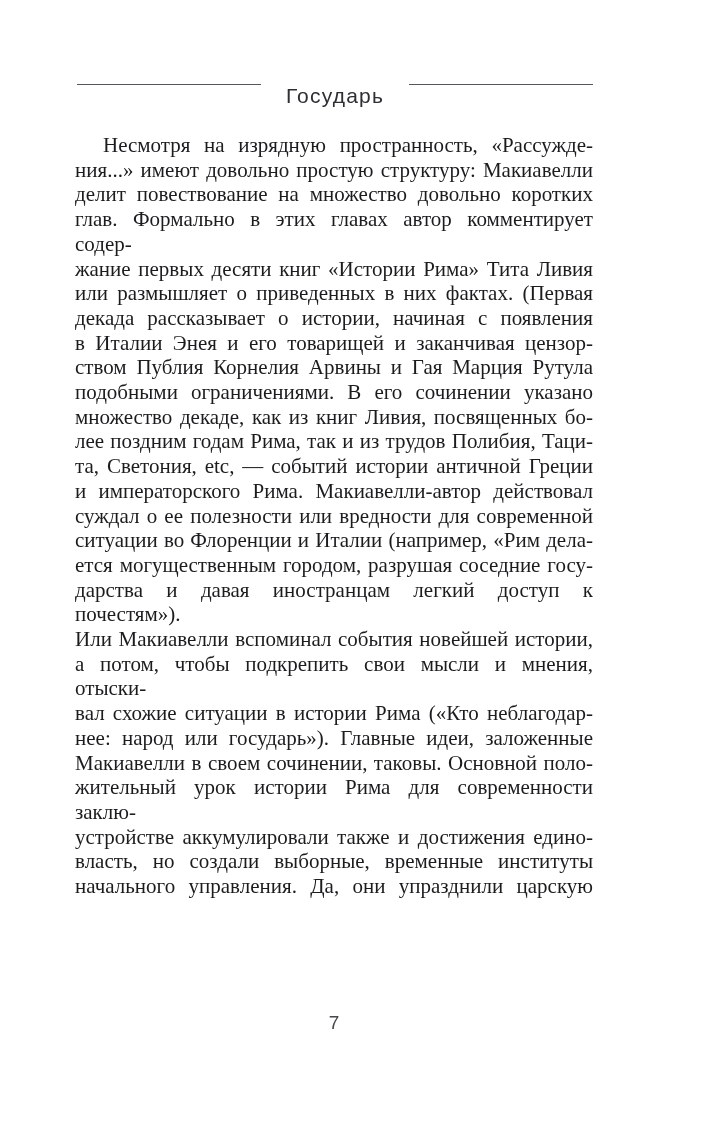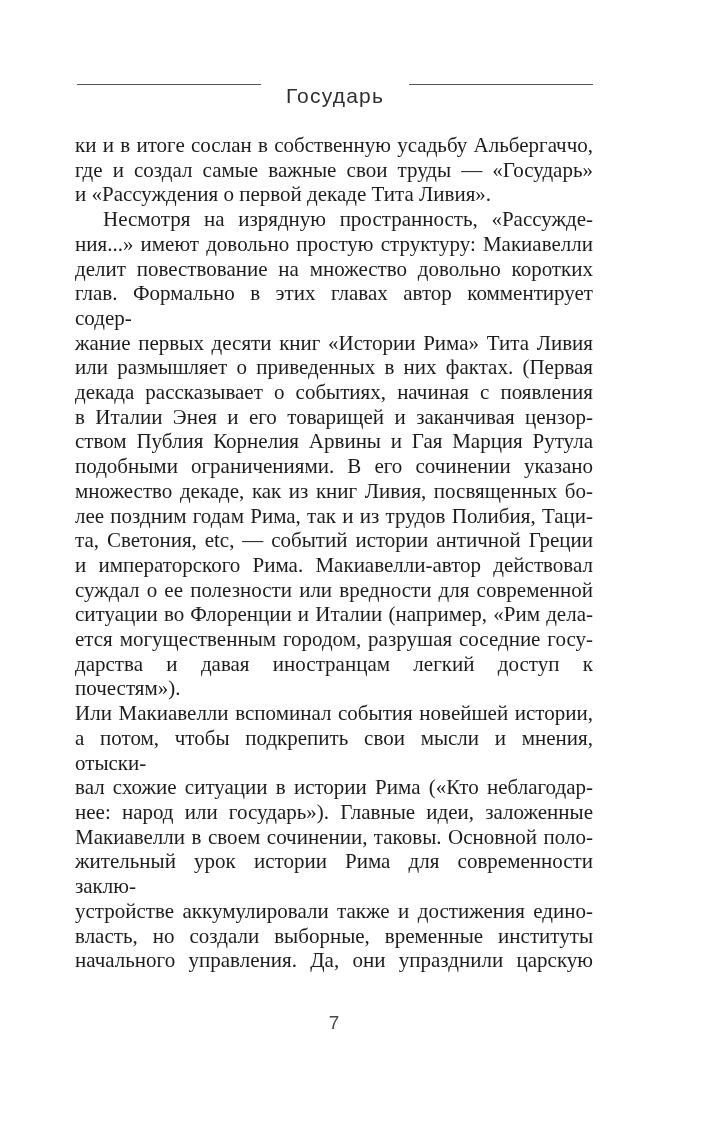--- a/index.html
+++ b/index.html
@@ -64,33 +64,28 @@
 
 <div class="page">
 
   <header class="running-header">
     <span class="rule"></span>
     <h1 class="title">Государь</h1>
     <span class="rule"></span>
   </header>
 
   <main class="text-block" id="text-block">
-      <div class="para">
-        <div class="line">ки и в итоге сослан в собственную усадьбу Альбергаччо,</div>
-        <div class="line">где и создал самые важные свои труды — «Государь»</div>
-        <div class="line para-end">и «Рассуждения о первой декаде Тита Ливия».</div>
-      </div>
       <div class="para indent">
         <div class="line">Несмотря на изрядную пространность, «Рассужде-</div>
         <div class="line">ния...» имеют довольно простую структуру: Макиавелли</div>
         <div class="line">делит повествование на множество довольно коротких</div>
         <div class="line">глав. Формально в этих главах автор комментирует содер-</div>
         <div class="line">жание первых десяти книг «Истории Рима» Тита Ливия</div>
         <div class="line">или размышляет о приведенных в них фактах. (Первая</div>
-        <div class="line">декада рассказывает о событиях, начиная с появления</div>
+        <div class="line">декада рассказывает о истории, начиная с появления</div>
         <div class="line">в Италии Энея и его товарищей и заканчивая цензор-</div>
         <div class="line">ством Публия Корнелия Арвины и Гая Марция Рутула</div>
         <div class="line">подобными ограничениями. В его сочинении указано</div>
         <div class="line">множество декаде, как из книг Ливия, посвященных бо-</div>
         <div class="line">лее поздним годам Рима, так и из трудов Полибия, Таци-</div>
         <div class="line">та, Светония, etc, — событий истории античной Греции</div>
         <div class="line">и императорского Рима. Макиавелли-автор действовал</div>
         <div class="line">суждал о ее полезности или вредности для современной</div>
         <div class="line">ситуации во Флоренции и Италии (например, «Рим дела-</div>
         <div class="line">ется могущественным городом, разрушая соседние госу-</div>

